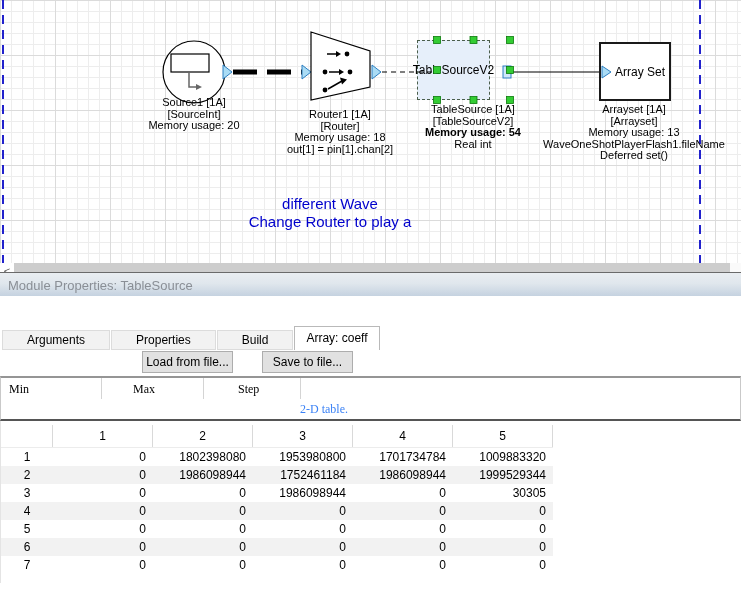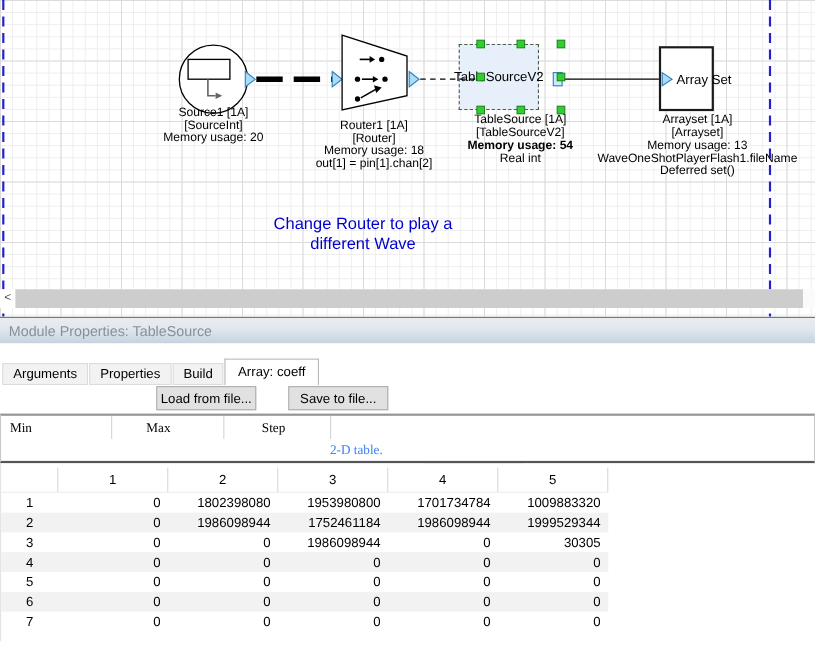--- a/index.html
+++ b/index.html
@@ -12,35 +12,35 @@
       linear-gradient(to right,#dbdbdb 1px,transparent 1px),
       linear-gradient(to bottom,#dbdbdb 1px,transparent 1px),
       linear-gradient(to right,#ededed 1px,transparent 1px),
       linear-gradient(to bottom,#ededed 1px,transparent 1px);
     background-size:55px 55px,55px 55px,11px 11px,11px 11px;}
   .canvas svg{position:absolute;left:0;top:0;pointer-events:none;}
   .lbl{position:absolute;transform:translateX(-50%);text-align:center;font-size:11px;line-height:11.5px;color:#000;white-space:nowrap;}
   .lbl .bold{font-weight:bold;}
   .note{position:absolute;left:330px;top:195px;transform:translateX(-50%);text-align:center;font-size:15px;line-height:18px;color:#0000cc;white-space:nowrap;}
   .ts-block{position:absolute;left:417px;top:40px;width:73px;height:60px;box-sizing:border-box;background:#e6effa;border:1px dashed #4b5f4b;display:flex;align-items:center;justify-content:center;font-size:12px;line-height:14px;color:#000;}
-  .as-block{position:absolute;left:599px;top:42px;width:50px;height:59px;box-sizing:border-box;background:#fff;border:2px solid #1a1a1a;}
+  .as-block{position:absolute;left:599px;top:42px;width:72px;height:59px;box-sizing:border-box;background:#fff;border:2px solid #1a1a1a;}
   .as-text{position:absolute;left:14px;top:50%;transform:translateY(-50%);font-size:12px;color:#000;white-space:nowrap;}
 
   
   .hscroll{position:absolute;left:0;top:263px;width:741px;height:17px;background:#fafafa;}
   .hs-btn{position:absolute;left:0;top:0;width:14px;height:17px;background:#ffffff;color:#4d4d4d;font-size:11px;line-height:17px;text-align:center;}
   .hs-thumb{position:absolute;left:14px;top:0;width:716px;height:17px;background:#cdcdcd;}
 
   
   .panel-bg{position:absolute;left:0;top:288px;width:741px;height:312px;background:#fff;}
-  .panel-header{position:absolute;left:0;top:288px;width:741px;height:24px;box-sizing:border-box;border-top:1px solid #6a6a6a;background:linear-gradient(180deg,#e9edf1 0%,#e0e7ed 45%,#c5d2e0 100%);}
+  .panel-header{position:absolute;left:0;top:272px;width:741px;height:24px;box-sizing:border-box;border-top:1px solid #6a6a6a;background:linear-gradient(180deg,#e9edf1 0%,#e0e7ed 45%,#c5d2e0 100%);}
   .panel-title{position:absolute;left:8px;top:50%;transform:translateY(-50%);font-size:13px;color:#8a8f96;}
 
   .tabbar{position:absolute;left:2px;top:326px;height:24px;display:flex;align-items:flex-end;}
-  .tab{height:20px;line-height:19px;padding:0 9px;margin-right:1px;background:#f2f2f2;border:1px solid #dcdcdc;box-sizing:border-box;font-size:12px;color:#000;}
+  .tab{height:20px;line-height:19px;padding:0 24px;margin-right:1px;background:#f2f2f2;border:1px solid #dcdcdc;box-sizing:border-box;font-size:12px;color:#000;}
   .tab.active{height:24px;line-height:22px;padding:0 11px;background:#fff;border:1px solid #b9b9b9;border-bottom:none;}
 
   .btn{position:absolute;top:351px;width:91px;height:22px;box-sizing:border-box;background:#e1e1e1;border:1px solid #adadad;font-size:12px;color:#000;display:flex;align-items:center;justify-content:center;}
   .btn.disabled{background:#d8d8d8;border-color:#c7c7c7;color:#9c9c9c;margin-top:48px;}
 
   .fields{position:absolute;left:0;top:376px;width:741px;height:45px;box-sizing:border-box;background:#fff;border-top:2px solid #959595;border-bottom:2px solid #555;border-left:1px solid #c9c9c9;border-right:1px solid #c9c9c9;font-family:Liberation Serif, serif;}
   .col-label{position:absolute;top:4px;font-size:12px;color:#000;}
   .fsep{position:absolute;top:0;width:1px;height:21px;background:#d4d4d4;}
   .fields-note{position:absolute;left:283px;top:24px;font-size:12px;color:#3b82f6;margin-left:16px;}
 
@@ -141,22 +141,22 @@
     </div>
     <div class="lbl" style="left:634px;top:104px">
       <div>Arrayset [1A]</div>
       <div>[Arrayset]</div>
       <div>Memory usage: 13</div>
       <div>WaveOneShotPlayerFlash1.fileName</div>
       <div>Deferred set()</div>
     </div>
 
     <div class="note">
+      <div>different Wave</div>
       <div>Change Router to play a</div>
-      <div>different Wave</div>
     </div>
   </div>
 
   <div class="hscroll">
     <div class="hs-btn">&lt;</div>
     <div class="hs-thumb"></div>
   </div>
 
   <div class="panel-bg"></div>
 

